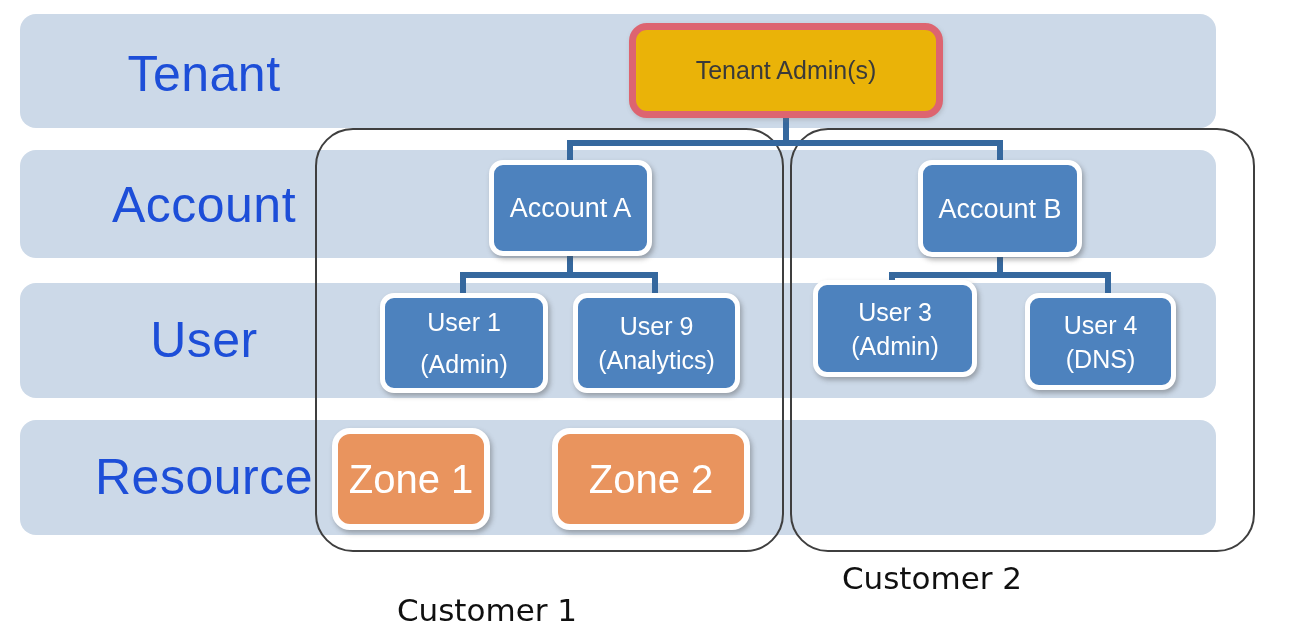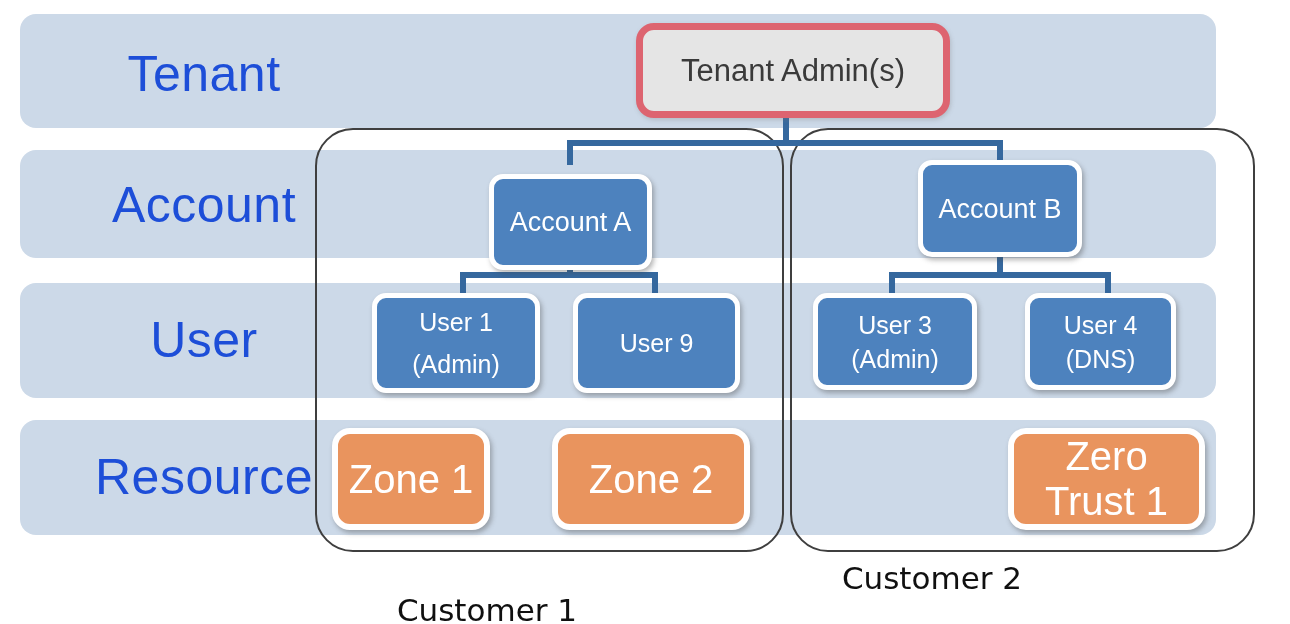--- a/index.html
+++ b/index.html
@@ -57,31 +57,31 @@
     box-shadow:2px 3px 5px rgba(70,70,70,.40);
     font-size:25px;line-height:34px;
   }
   .node-orange{
     background:var(--node-orange,#e9945e);
     border:6px solid #ffffff;border-radius:18px;
     box-shadow:2px 3px 5px rgba(70,70,70,.40);
     font-size:40px;line-height:45px;
   }
   .node-admin{
-    background:#e5e5e5;
+    background:#eab308;
     border:7px solid var(--admin-border,#dd6470);border-radius:18px;
     box-shadow:1px 2px 4px rgba(120,120,120,.30);
-    color:#3a3a3a;font-size:31px;margin-left:7px;
+    color:#3a3a3a;font-size:25px;
   }
   .n-tenant-admin{left:629px;top:23px;width:314px;height:95px;}
-  .n-account-a{left:489px;top:160px;width:163px;height:96px;font-size:27px;margin-top:14px;}
+  .n-account-a{left:489px;top:160px;width:163px;height:96px;font-size:27px;}
   .n-account-b{left:918px;top:160px;width:164px;height:97px;font-size:27px;}
-  .n-user-1{left:372px;top:293px;width:168px;height:100px;gap:8px;}
+  .n-user-1{left:380px;top:293px;width:168px;height:100px;gap:8px;}
   .n-user-2{left:573px;top:293px;width:167px;height:100px;}
-  .n-user-3{left:813px;top:293px;width:164px;height:97px;}
+  .n-user-3{left:813px;top:280px;width:164px;height:97px;}
   .n-user-4{left:1025px;top:293px;width:151px;height:97px;}
   .n-zone-1{left:332px;top:428px;width:158px;height:102px;}
   .n-zone-2{left:552px;top:428px;width:198px;height:102px;}
   .n-worker-1{left:803px;top:428px;width:199px;height:102px;}
   .n-zero-trust{left:1008px;top:428px;width:197px;height:102px;}
 </style>
 </head>
 <body>
 
 <div class="stage">
@@ -118,37 +118,34 @@
   <div class="node node-blue n-account-b">
     <span>Account B</span>
   </div>
 
   <div class="node node-blue n-user-1">
     <span>User 1</span>
     <span>(Admin)</span>
   </div>
   <div class="node node-blue n-user-2">
     <span>User 9</span>
+    <span>(Analytics)</span>
   </div>
   <div class="node node-blue n-user-3">
     <span>User 3</span>
     <span>(Admin)</span>
   </div>
   <div class="node node-blue n-user-4">
     <span>User 4</span>
     <span>(DNS)</span>
   </div>
 
   <div class="node node-orange n-zone-1">
     <span>Zone 1</span>
   </div>
   <div class="node node-orange n-zone-2">
     <span>Zone 2</span>
   </div>
-  <div class="node node-orange n-zero-trust">
-    <span>Zero</span>
-    <span>Trust 1</span>
-  </div>
 
   <div class="group-label gl-1">Customer 1</div>
   <div class="group-label gl-2">Customer 2</div>
 
 </div>
 
 </body></html>

